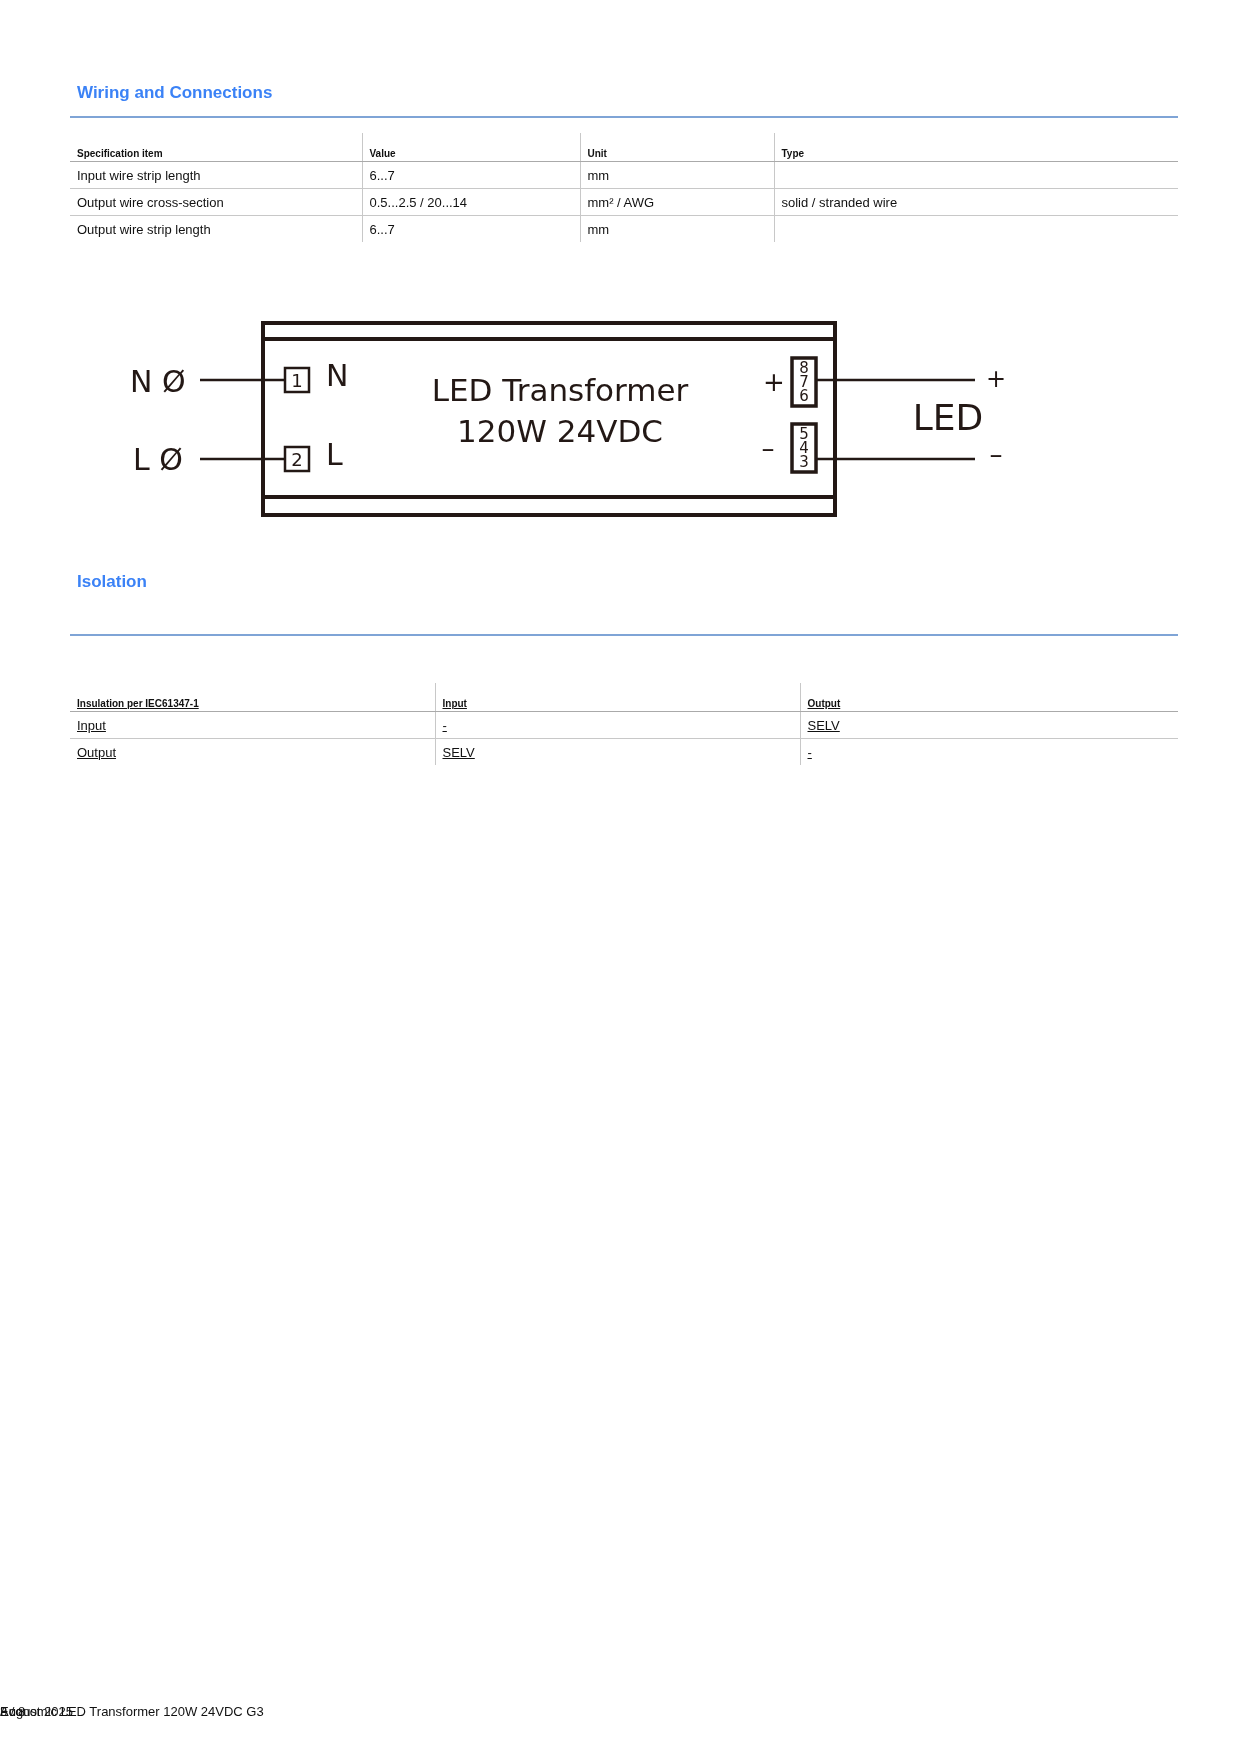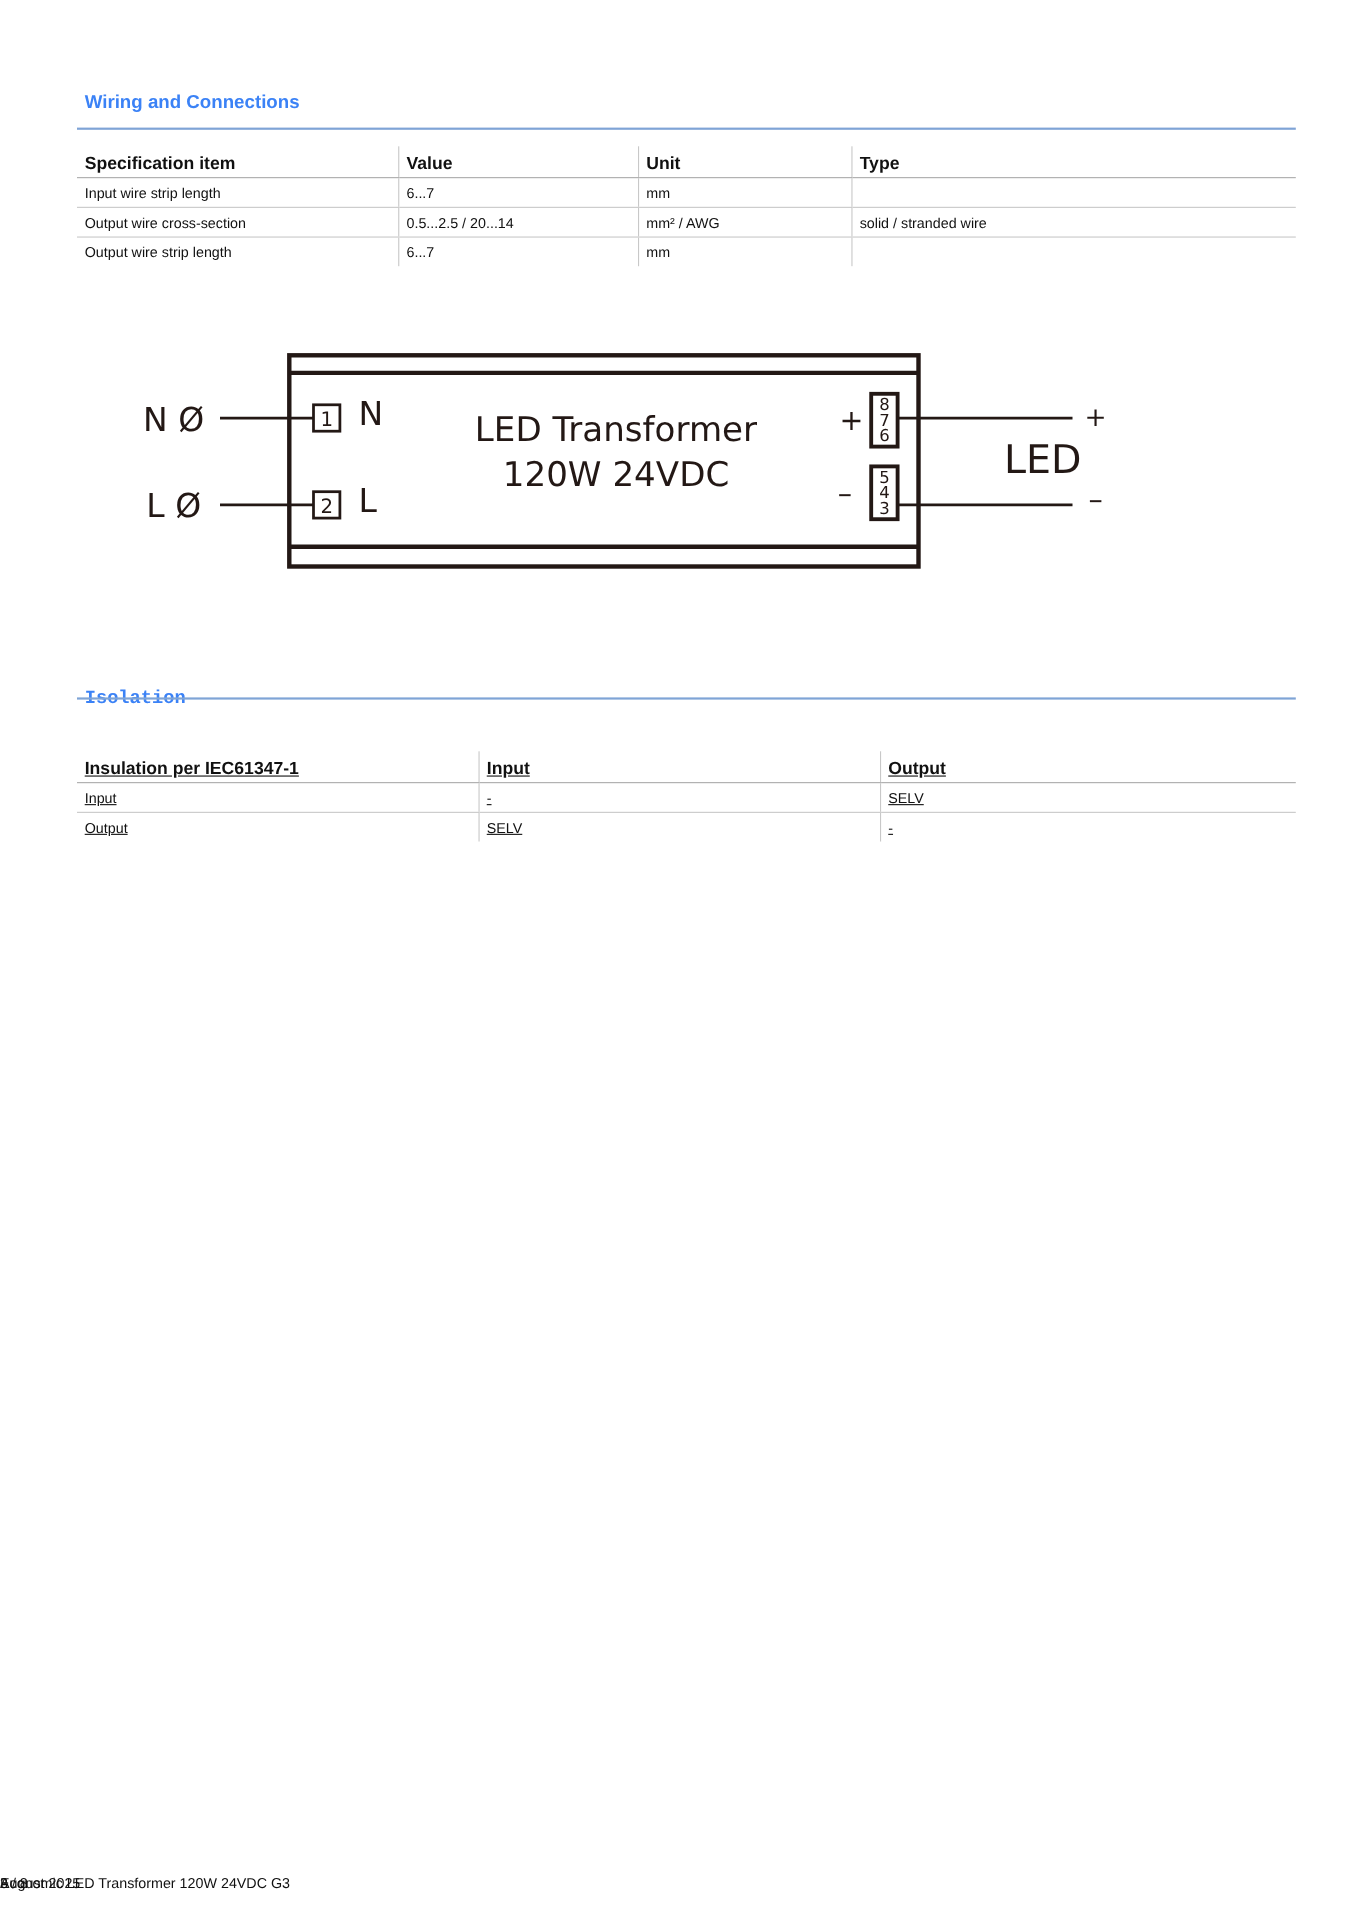--- a/index.html
+++ b/index.html
@@ -1,20 +1,20 @@
 <!DOCTYPE html>
 <html><head>
 <meta charset="utf-8">
 <style>
   html, body { margin: 0; padding: 0; background: #ffffff; }
   body { width: 1240px; height: 1754px; position: relative; font-family: "Liberation Sans", "DejaVu Sans", sans-serif; color: #111; overflow: hidden; }
   .section-title { position: absolute; left: 77px; font-size: 17px; font-weight: bold; color: #3b82f6; }
   .rule { position: absolute; left: 70px; width: 1108px; height: 0; border-top: 2px solid #7fa4d6; }
   table.spec { position: absolute; left: 70px; width: 1108px; border-collapse: collapse; font-size: 13px; }
-  table.spec th { text-align: left; font-weight: bold; font-size: 16px; padding: 6px 7px 2px 7px; height: 20px; vertical-align: bottom; border-bottom: 1.5px solid #aaa; }
+  table.spec th { text-align: left; font-weight: bold; font-size: 10px; padding: 6px 7px 2px 7px; height: 20px; vertical-align: bottom; border-bottom: 1.5px solid #aaa; }
   table.spec td { padding: 3px 7px; height: 20px; border-bottom: 1.5px solid #c8c8c8; vertical-align: middle; }
   table.spec tr:last-child td { border-bottom: none; }
   table.spec th + th, table.spec td + td { border-left: 1.5px solid #c8c8c8; }
   .diagram { position: absolute; left: 110px; top: 318px; width: 920px; height: 206px; }
   .footer { position: absolute; top: 1704px; font-size: 13px; }
 </style>
 </head>
 <body>
 
 <div class="section-title" style="top:83px;">Wiring and Connections</div>
@@ -92,21 +92,21 @@
     <text x="804" y="401" font-size="15" text-anchor="middle">6</text>
     <text x="804" y="439" font-size="15" text-anchor="middle">5</text>
     <text x="804" y="453" font-size="15" text-anchor="middle">4</text>
     <text x="804" y="467" font-size="15" text-anchor="middle">3</text>
     <text x="996" y="387" font-size="24" text-anchor="middle">+</text>
     <text x="996" y="463" font-size="26" text-anchor="middle">–</text>
     <text x="948" y="430" font-size="36" text-anchor="middle">LED</text>
   </g>
 </svg>
 
-<div class="section-title" style="top:626px;font-family:Liberation Mono, monospace;">Isolation</div>
+<div class="section-title" style="top:572px;">Isolation</div>
 <div class="rule" style="top:634px;"></div>
 
 <table class="spec" style="top:683px;text-decoration:underline;">
   <colgroup>
       <col style="width:365px">
       <col style="width:365px">
       <col>
     </colgroup>
   <thead>
     <tr>

